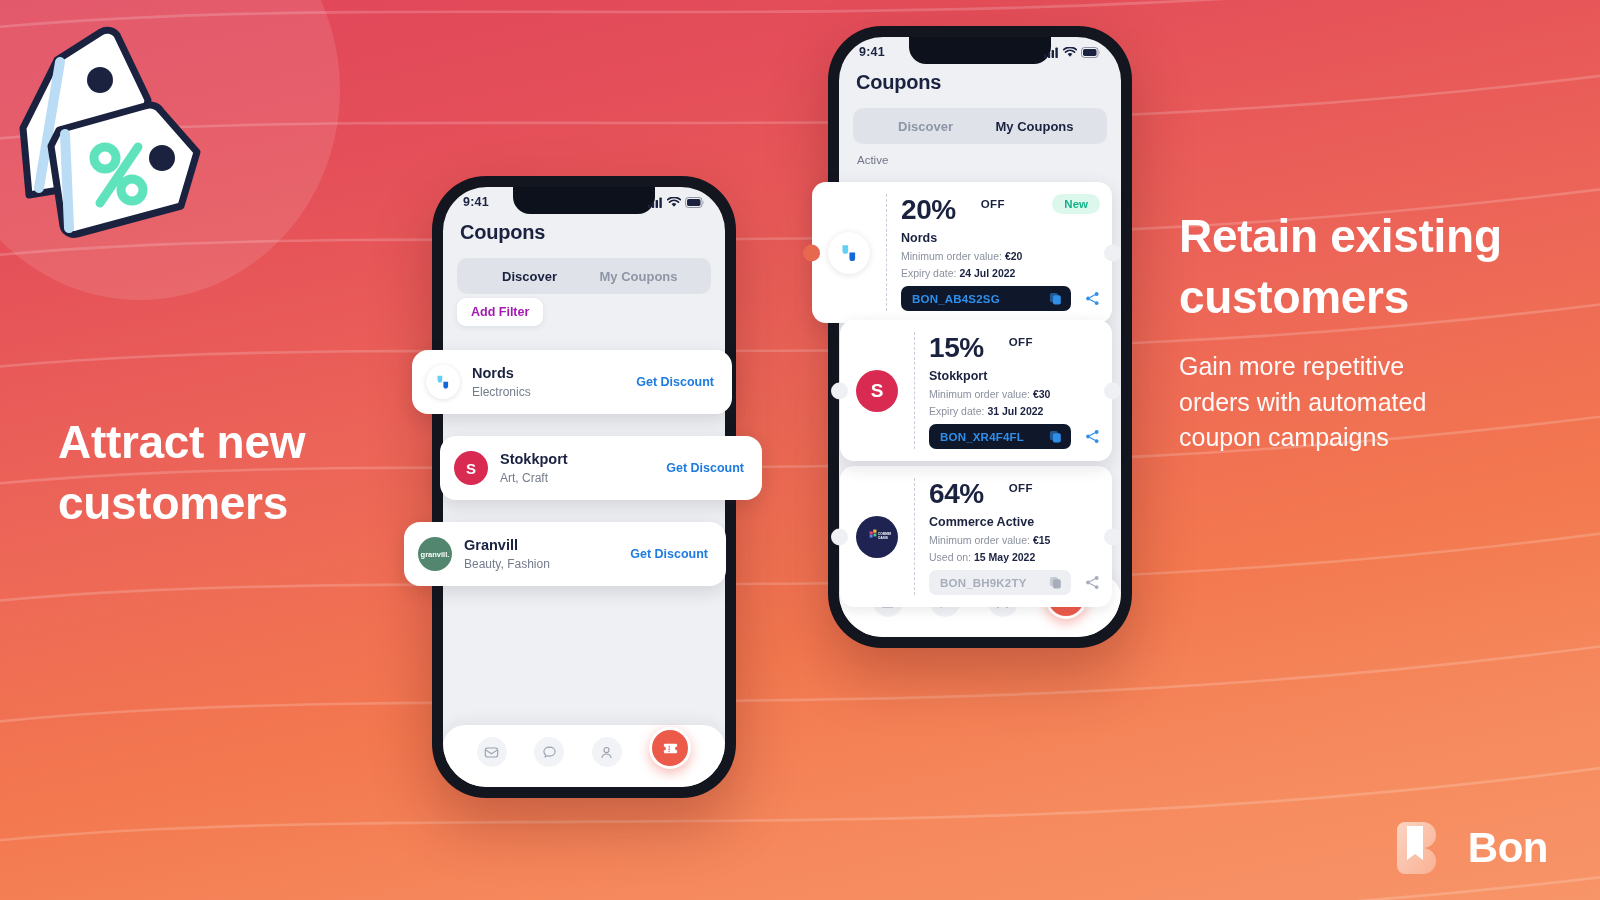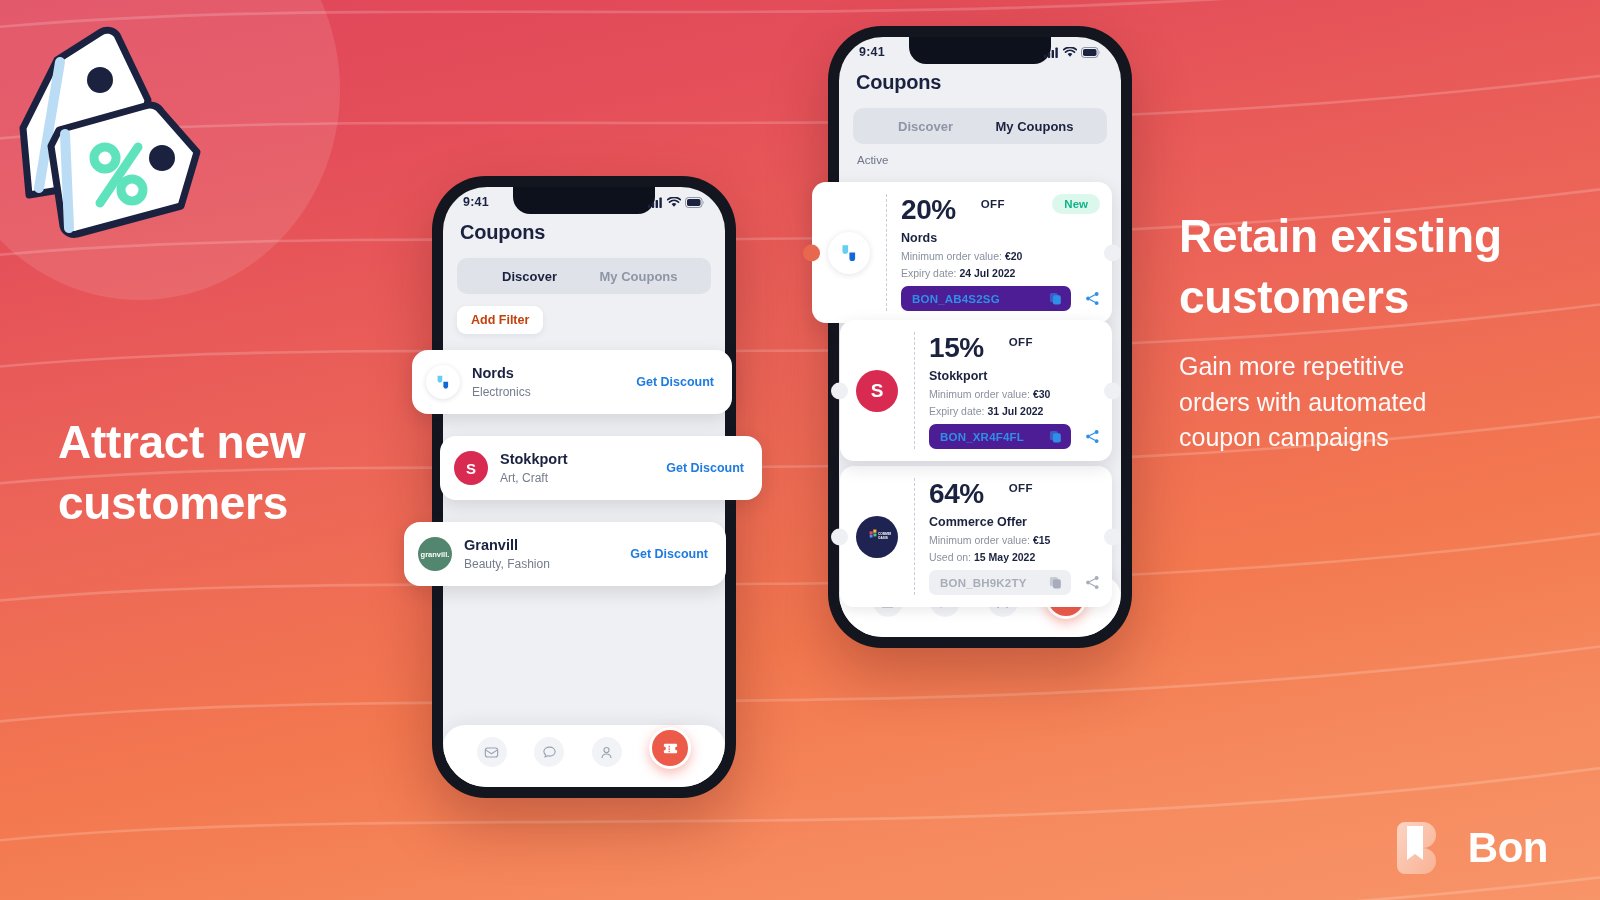--- a/index.html
+++ b/index.html
@@ -79,23 +79,23 @@
     border-radius:10px; display:flex; padding:18px;
   }
   .seg-tab {
     flex:1; display:flex; align-items:center; justify-content:center;
     font-size:13px; font-weight:700; border-radius:8px; color:#8E95A6;
   }
   .seg-tab.active { background:#fff; color:#1B2240; box-shadow:0 1px 3px rgba(20,30,60,.12); }
 
   
   .add-filter {
-    margin-top:12px; display:inline-flex; align-items:center;
+    margin-top:4px; display:inline-flex; align-items:center;
     height:28px; padding:0 14px; background:#fff; border-radius:9px;
-    font-size:12.5px; font-weight:700; color:#c2410c;
+    font-size:12.5px; font-weight:700; color:#a21caf;
     box-shadow:0 2px 6px rgba(20,30,60,.07);
   }
   .merch-card {
     position:absolute;
     background:#fff; border-radius:16px;
     height:64px; display:flex; align-items:center;
     padding:0 18px 0 14px; gap:12px;
     box-shadow:0 6px 18px rgba(40,25,30,.13);
   }
   .m-logo { width:34px; height:34px; border-radius:50%; flex:0 0 34px;
@@ -134,21 +134,21 @@
   .badge-new {
     margin-left:auto; background:#DCF7EC; color:#12B489;
     font-size:11.5px; font-weight:700; border-radius:11px;
     padding:4px 12px;
   }
   .c-merch { font-size:12.5px; font-weight:700; color:#1B2240; margin-top:5px; }
   .c-meta { font-size:10.5px; color:#8A909E; margin-top:5px; }
   .c-meta b { color:#1B2240; font-weight:700; }
   .c-code-row { display:flex; align-items:center; gap:14px; margin-top:7px; }
   .c-code {
-    flex:1; background:#4c1d95; border-radius:7px; height:25px;
+    flex:1; background:#0f172a; border-radius:7px; height:25px;
     display:flex; align-items:center; justify-content:space-between;
     padding:0 9px 0 11px;
   }
   .c-code span { font-size:11.5px; font-weight:700; color:#2F8FE8; letter-spacing:.2px; }
   .c-code.dim { background:#EDEFF3; }
   .c-code.dim span { color:#A7ADBA; }
 
   
   .bnav {
     position:absolute; left:0; right:0; bottom:0; height:62px;
@@ -501,21 +501,21 @@
           <text x="16" y="17.4" font-family="Liberation Sans, sans-serif" font-size="3.4" font-weight="700" fill="#fff">OASIS</text>
         </svg>
       </div>
     </div>
     <div class="perf"></div>
     <div class="c-body">
       <div class="c-top">
         <span class="c-pct">64%</span>
         <span class="c-off">OFF</span>
       </div>
-      <div class="c-merch">Commerce Offer</div>
+      <div class="c-merch">Commerce Active</div>
       <div class="c-meta">
         <span>Minimum order value:</span> <b>€15</b>
       </div>
       <div class="c-meta">
         <span>Used on:</span> <b>15 May 2022</b>
       </div>
       <div class="c-code-row">
         <div class="c-code dim">
           <span>BON_BH9K2TY</span>
           <svg width="13" height="13" viewBox="0 0 14 14">

